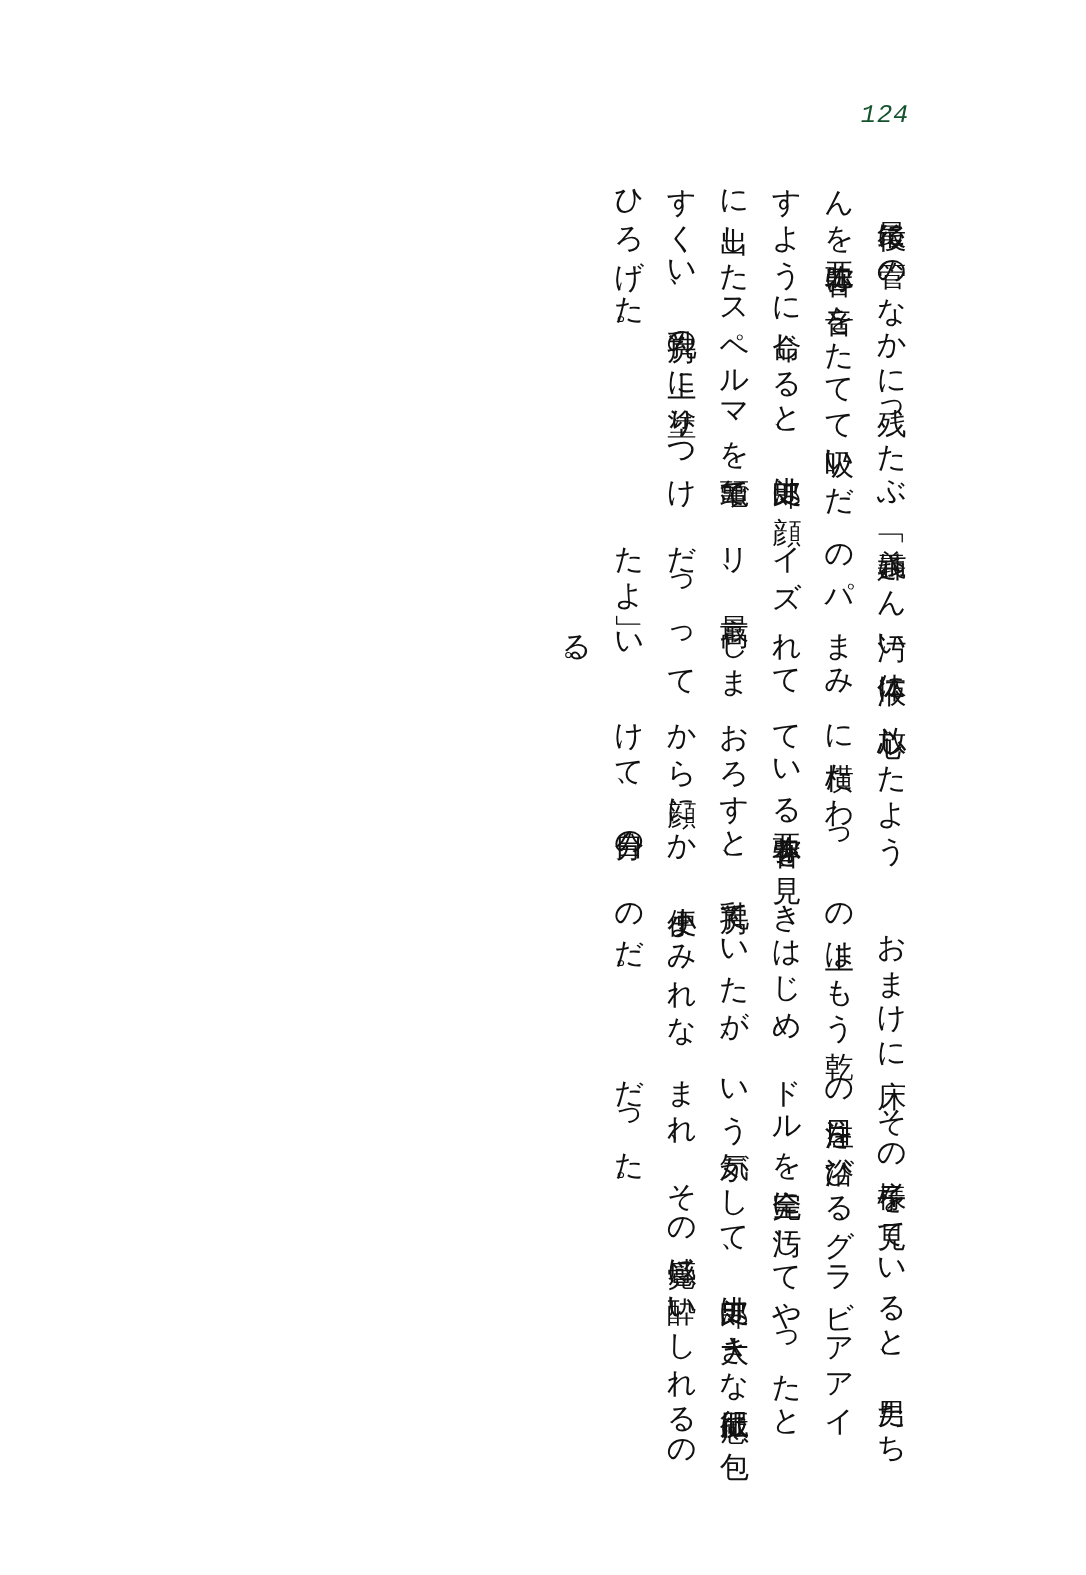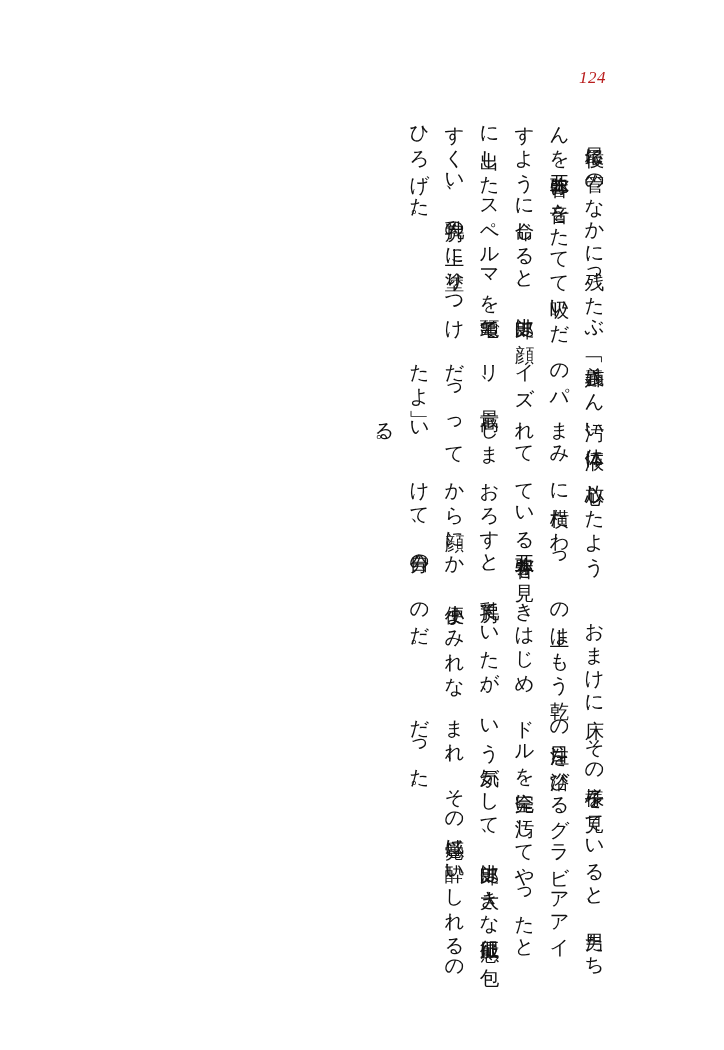--- a/index.html
+++ b/index.html
@@ -17,24 +17,24 @@
   .page {
     position: relative;
     width: 724px;
     height: 1050px;
     background: #ffffff;
   }
   .page-number {
     position: absolute;
     top: 68px;
     right: 118px;
-    font-family: Liberation Serif, serif;
+    font-family: Liberation Mono, monospace;
     font-style: italic;
     font-size: 17px;
-    color: #b91c1c;
+    color: #14532d;
     letter-spacing: 0.5px;
     text-align: center;
   }
   .body-text {
     position: absolute;
     top: 112px;
     right: 112px;
     height: 860px;
     width: 520px;
     display: flex;

